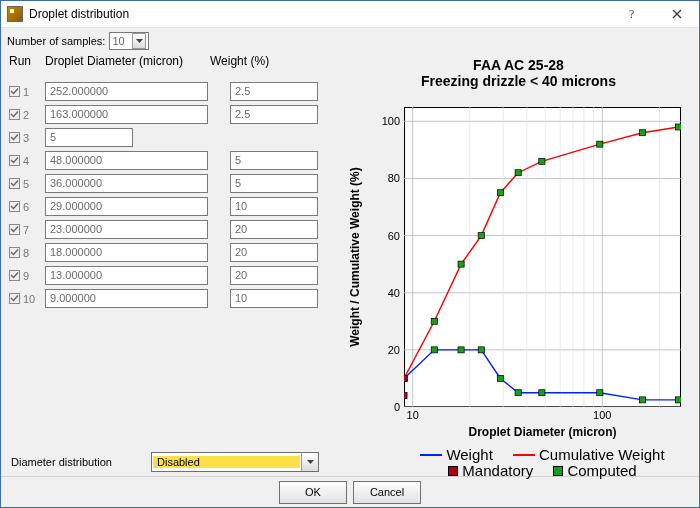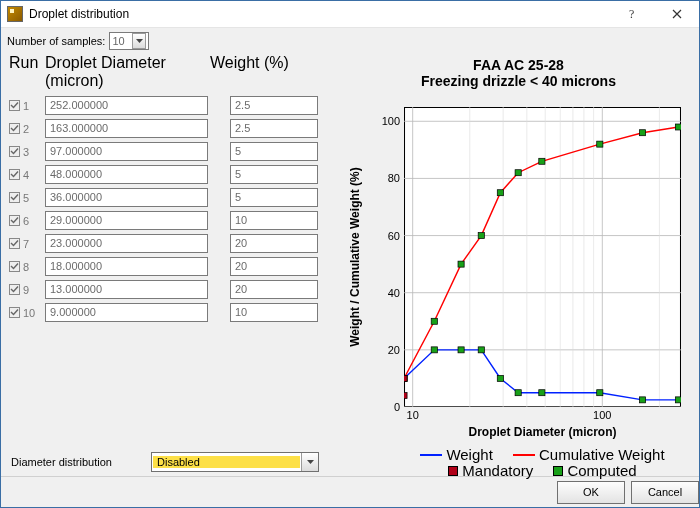--- a/index.html
+++ b/index.html
@@ -9,21 +9,21 @@
   .titlebar .app-icon::after{content:"";position:absolute;left:2px;top:2px;width:4px;height:4px;background:#fff3c0}
   .titlebar .title{flex:1;font-size:12px}
   .titlebar .winbtn{width:44px;height:26px;display:flex;align-items:center;justify-content:center;color:#333}
   .titlebar .winbtn svg{pointer-events:none}
   .client{flex:1;display:flex;flex-direction:column;min-height:0}
   .top-row{padding:4px 6px 2px 6px;display:flex;align-items:center;gap:4px}
   .num-select{width:40px;height:18px;border:1px solid #7a7a7a;background:#fff;display:flex;align-items:center;justify-content:space-between;padding:0 2px;color:#666;box-sizing:border-box}
   .num-select .dd{width:12px;height:14px;border:1px solid #9a9a9a;background:linear-gradient(#fff,#dcdcdc);display:flex;align-items:center;justify-content:center}
   .columns{flex:1;display:flex;min-height:0}
   .left-col{width:345px;padding:2px 4px 4px 8px;box-sizing:border-box}
-  .tbl-head{display:flex;font-size:16px;margin-bottom:4px}
+  .tbl-head{display:flex;font-size:12px;margin-bottom:12px}
   .tbl-head .h-run{width:36px}
   .tbl-head .h-dia{width:165px}
   .tbl-head .h-wt{flex:1}
   .row{display:flex;align-items:center;height:23px}
   .row .runcell{width:36px;display:flex;align-items:center;gap:3px;color:#777}
   .chk{width:11px;height:11px;border:1px solid #888;background:#eee;display:inline-flex;align-items:center;justify-content:center;box-sizing:border-box}
   .chk svg{display:block}
   .txt{height:19px;border:1px solid #7a7a7a;background:#fff;color:#6b6b6b;padding:0 4px;box-sizing:border-box;line-height:17px;overflow:hidden;white-space:nowrap}
   .row .c-dia{width:163px;margin-right:22px}
   .row .c-wt{width:88px}
@@ -41,21 +41,21 @@
   .legend .ln{width:22px;height:2px;display:inline-block}
   .legend .sq{width:8px;height:8px;display:inline-block;border:1px solid #000}
   .yticks{position:absolute;left:30px;top:50px;width:24px;height:300px;font-size:11px;font-family:Arial,sans-serif}
   .yticks div{position:absolute;right:0;transform:translateY(-50%);text-align:right;width:24px}
   .xticks{position:absolute;left:58px;right:10px;top:352px;height:14px;font-size:11px;font-family:Arial,sans-serif}
   .xticks div{position:absolute;transform:translateX(-50%)}
   .bottom-row{display:flex;align-items:center;gap:10px;padding:4px 10px;border-bottom:1px solid #d0d0d0}
   .combo{width:168px;height:20px;border:1px solid #707070;background:#fff;display:flex;align-items:center;box-sizing:border-box}
   .combo .val{flex:1;padding:0 4px;background:#fde047;margin:1px}
   .combo .cbtn{width:16px;height:18px;border-left:1px solid #9a9a9a;background:linear-gradient(#fff,#dcdcdc);display:flex;align-items:center;justify-content:center}
-  .dlg-buttons{height:30px;display:flex;align-items:center;justify-content:flex-end;gap:6px;background:#f0f0f0}
+  .dlg-buttons{height:30px;display:flex;align-items:center;justify-content:center;gap:6px;background:#f0f0f0}
   .btn{min-width:66px;height:21px;border:1px solid #707070;background:linear-gradient(#fdfdfd,#e3e3e3);font-size:11px;display:flex;align-items:center;justify-content:center}
 </style>
 </head>
 <body>
 
 <div class="window">
 
   <div class="titlebar">
     <div class="app-icon"></div>
     <div class="title">Droplet distribution</div>
@@ -120,21 +120,20 @@
             </div>
             <div class="row">
               <div class="runcell">
                 <span class="chk">
                   <svg width="9" height="9" viewBox="0 0 9 9">
                     <path d="M1 4 L3.5 6.5 L8 1.5" stroke="#666" stroke-width="1.4" fill="none"></path>
                   </svg>
                 </span>
                 <span>3</span>
               </div>
-              <div class="txt c-dia">97.000000</div>
               <div class="txt c-wt">5</div>
             </div>
             <div class="row">
               <div class="runcell">
                 <span class="chk">
                   <svg width="9" height="9" viewBox="0 0 9 9">
                     <path d="M1 4 L3.5 6.5 L8 1.5" stroke="#666" stroke-width="1.4" fill="none"></path>
                   </svg>
                 </span>
                 <span>4</span>

